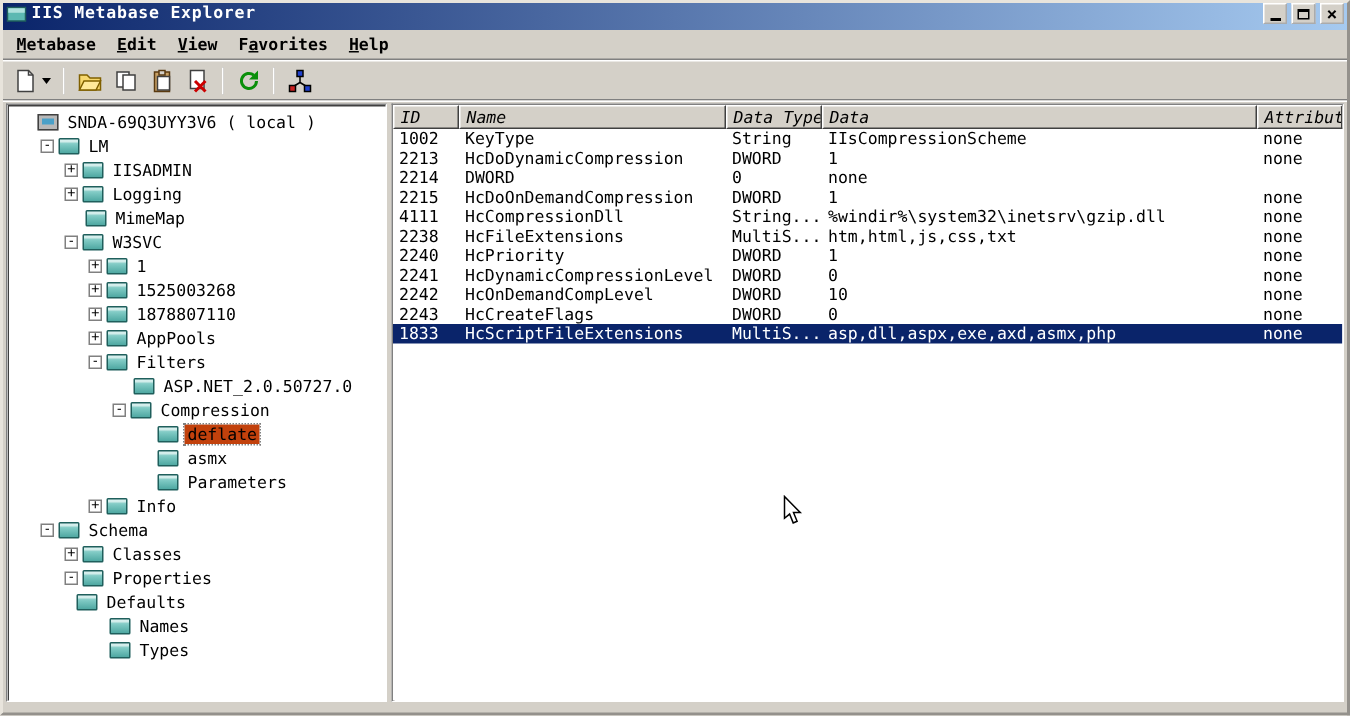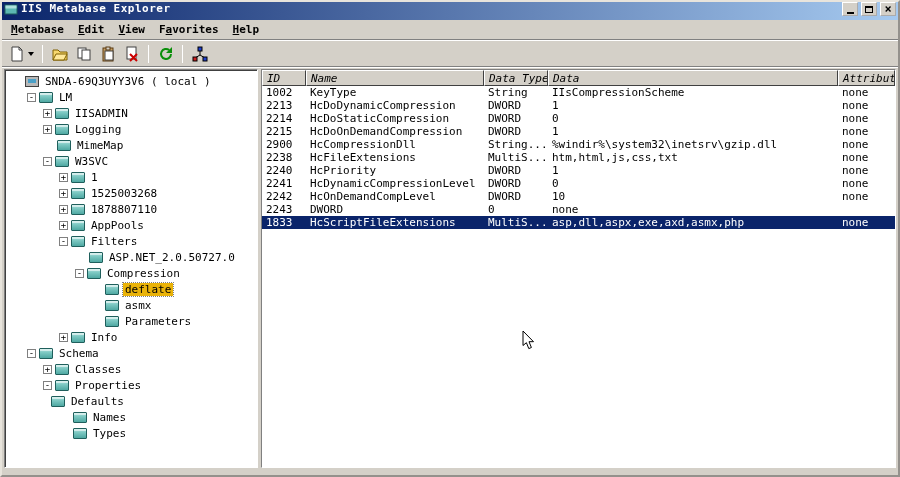--- a/index.html
+++ b/index.html
@@ -31,21 +31,21 @@
   .listpanel{flex:1;display:flex;flex-direction:column;overflow:hidden;background:#fff;}
   
   .tree-row{height:16px;display:flex;align-items:center;white-space:nowrap;cursor:default;}
   .t-expand{width:9px;height:9px;flex:none;border:1px solid #808080;background:#fff;font-size:9px;line-height:7px;text-align:center;margin-right:3px;color:#000;}
   .t-spacer{width:14px;flex:none;}
   .t-icon{width:14px;height:11px;flex:none;margin-right:4px;position:relative;}
   .t-icon.db{background:linear-gradient(180deg,#aee0dc 0%,#7cc8c2 40%,#4fa8a2 100%);border:1px solid #1f5f5c;border-radius:1px;box-shadow:inset 0 2px 0 rgba(255,255,255,.55);}
   .t-icon.computer{background:#b8b8b8;border:1px solid #404040;}
   .t-icon.computer::after{content:"";position:absolute;left:2px;right:2px;top:2px;bottom:3px;background:#4aa0c8;}
   .t-label{padding:0 2px;}
-  .t-label.sel-label{background:#eab308;outline:1px dotted #808080;}
+  .t-label.sel-label{background:#c2410c;outline:1px dotted #808080;}
   
   .list-header{display:grid;flex:none;}
   .hcell{height:16px;background:#d4d0c8;border:1px solid;border-color:#ffffff #404040 #404040 #ffffff;font-size:11px;padding:0 4px;display:flex;align-items:center;white-space:nowrap;overflow:hidden;cursor:default;font-style:italic;}
   .list-body{flex:1;overflow:hidden;background:#fff;}
   .row{display:grid;height:13px;font-size:11px;line-height:13px;cursor:default;}
   .row.sel{background:#0a246a;color:#fff;}
   .cell{padding:0 4px;white-space:nowrap;overflow:hidden;}
   
   .cursor{position:absolute;left:520px;top:328px;pointer-events:none;}
   .bottombar{height:6px;flex:none;}
@@ -274,34 +274,33 @@
           </div>
           <div class="row" style="grid-template-columns: 44px 178px 64px 290px 1fr;">
             <div class="cell">2213</div>
             <div class="cell">HcDoDynamicCompression</div>
             <div class="cell">DWORD</div>
             <div class="cell">1</div>
             <div class="cell">none</div>
           </div>
           <div class="row" style="grid-template-columns: 44px 178px 64px 290px 1fr;">
             <div class="cell">2214</div>
-            <div class="cell">HcDoStaticCompression</div>
             <div class="cell">DWORD</div>
             <div class="cell">0</div>
             <div class="cell">none</div>
           </div>
           <div class="row" style="grid-template-columns: 44px 178px 64px 290px 1fr;">
             <div class="cell">2215</div>
             <div class="cell">HcDoOnDemandCompression</div>
             <div class="cell">DWORD</div>
             <div class="cell">1</div>
             <div class="cell">none</div>
           </div>
           <div class="row" style="grid-template-columns: 44px 178px 64px 290px 1fr;">
-            <div class="cell">2900</div>
+            <div class="cell">4111</div>
             <div class="cell">HcCompressionDll</div>
             <div class="cell">String...</div>
             <div class="cell">%windir%\system32\inetsrv\gzip.dll</div>
             <div class="cell">none</div>
           </div>
           <div class="row" style="grid-template-columns: 44px 178px 64px 290px 1fr;">
             <div class="cell">2238</div>
             <div class="cell">HcFileExtensions</div>
             <div class="cell">MultiS...</div>
             <div class="cell">htm,html,js,css,txt</div>
@@ -323,20 +322,21 @@
           </div>
           <div class="row" style="grid-template-columns: 44px 178px 64px 290px 1fr;">
             <div class="cell">2242</div>
             <div class="cell">HcOnDemandCompLevel</div>
             <div class="cell">DWORD</div>
             <div class="cell">10</div>
             <div class="cell">none</div>
           </div>
           <div class="row" style="grid-template-columns: 44px 178px 64px 290px 1fr;">
             <div class="cell">2243</div>
+            <div class="cell">HcCreateFlags</div>
             <div class="cell">DWORD</div>
             <div class="cell">0</div>
             <div class="cell">none</div>
           </div>
           <div class="row sel" style="grid-template-columns: 44px 178px 64px 290px 1fr;">
             <div class="cell">1833</div>
             <div class="cell">HcScriptFileExtensions</div>
             <div class="cell">MultiS...</div>
             <div class="cell">asp,dll,aspx,exe,axd,asmx,php</div>
             <div class="cell">none</div>

